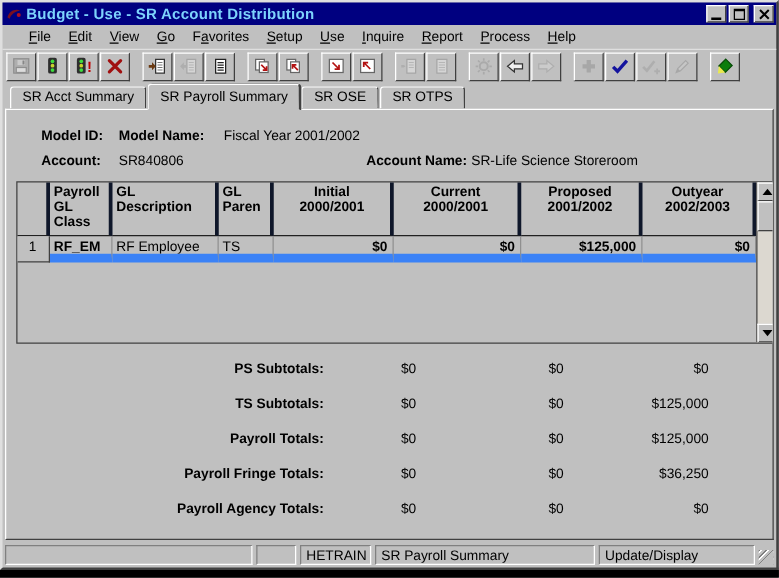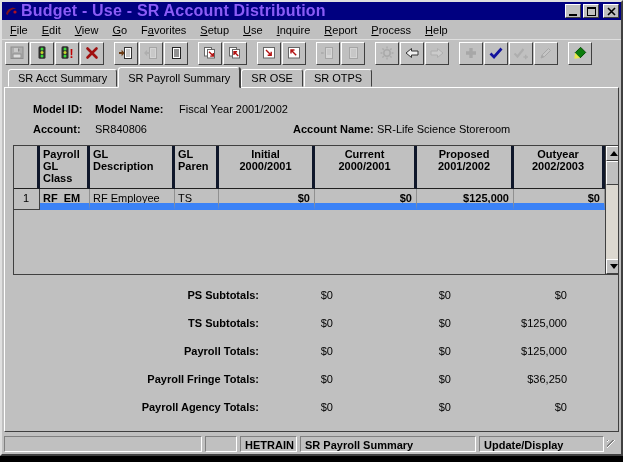--- a/index.html
+++ b/index.html
@@ -11,33 +11,33 @@
     border: 2px solid; border-color:#dfdfdf #404040 #404040 #dfdfdf;
     display:flex; flex-direction:column;
   }
 
   
   .titlebar {
     height:18px; background:#000080; display:flex; align-items:center;
     padding:0 2px; flex-shrink:0;
   }
   .app-icon { width:14px; height:14px; margin-right:3px; flex-shrink:0; }
-  .title-text { color:#8b5cf6; font-weight:bold; font-size:16px; flex:1;
+  .title-text { color:#7dd3fc; font-weight:bold; font-size:12px; flex:1;
     white-space:nowrap; overflow:hidden; letter-spacing:0.2px; }
   .win-btn {
     width:16px; height:14px; background:#c0c0c0; margin-left:2px;
     border:1px solid; border-color:#fff #404040 #404040 #fff;
     display:flex; align-items:center; justify-content:center; cursor:default;
   }
   .win-btn.close { margin-left:4px; }
   .glyph-min { width:8px; height:2px; background:#000; margin-top:7px; }
   .glyph-max { width:9px; height:9px; border:1px solid #000; border-top-width:2px; }
 
   
-  .menubar { height:19px; display:flex; align-items:center; padding-left:1px; flex-shrink:0; }
+  .menubar { height:19px; display:flex; align-items:center; padding-left:14px; flex-shrink:0; }
   .menu-item { padding:2px 7px; white-space:nowrap; }
   .menu-item u { text-decoration:underline; }
 
   
   .toolbar {
     height:27px; display:flex; align-items:center; padding:1px 1px 1px 3px;
     border-top:1px solid #dfdfdf; flex-shrink:0;
   }
   .tb-group { display:flex; margin-right:9px; }
   .tb-btn {
@@ -108,21 +108,21 @@
     border:1px solid; border-color:#fff #404040 #404040 #fff; }
 
   
   .totals { margin:6px 0 0 2px; width:607px; }
   .tot-row { display:grid; grid-template-columns:246px 58px 102px 100px 101px; height:28px; align-items:center;gap:16px; }
   .tot-label { font-weight:bold; text-align:right; }
   .tot-val { text-align:right; }
 
   
   .statusbar { height:20px; margin-top:2px; display:flex; align-items:center;
-    padding:0 2px; gap:3px; flex-shrink:0;font-weight:bold; }
+    padding:0 2px; gap:3px; flex-shrink:0; }
   .sb-cell { height:16px; border:1px solid; border-color:#808080 #fff #fff #808080;
     padding:2px 4px 0 4px; white-space:nowrap; overflow:hidden; }
   .sb-0 { flex:1; }
   .sb-1 { width:32px; }
   .sb-2 { width:57px; }
   .sb-3 { width:176px; }
   .sb-4 { width:125px; }
   .sb-grip { width:12px; height:12px; align-self:flex-end; margin-bottom:2px;
     background:
       linear-gradient(135deg, transparent 0 50%, #c0c0c0 50%),

